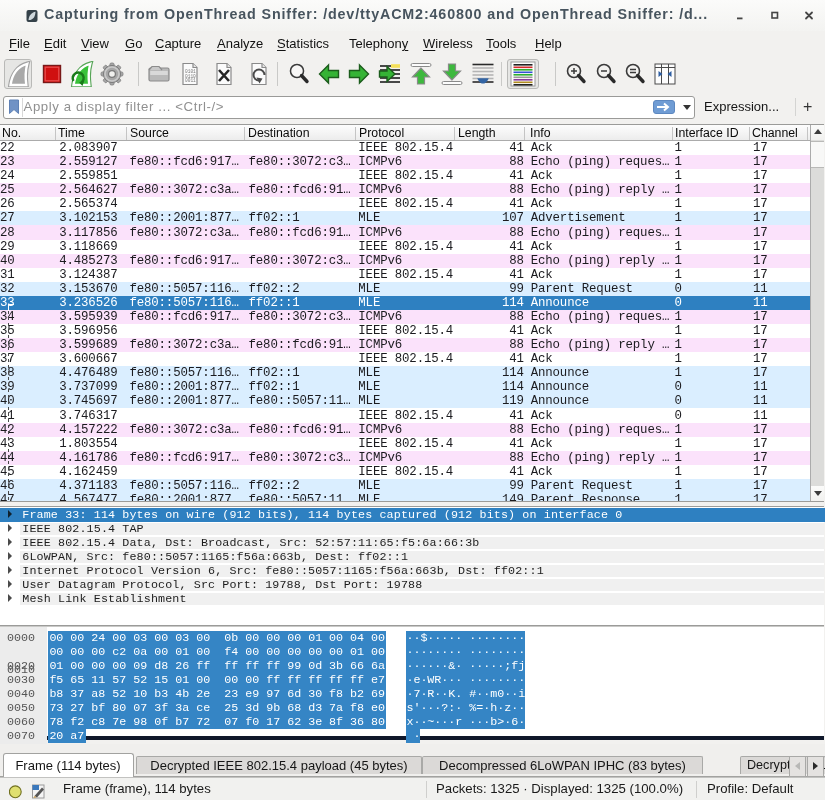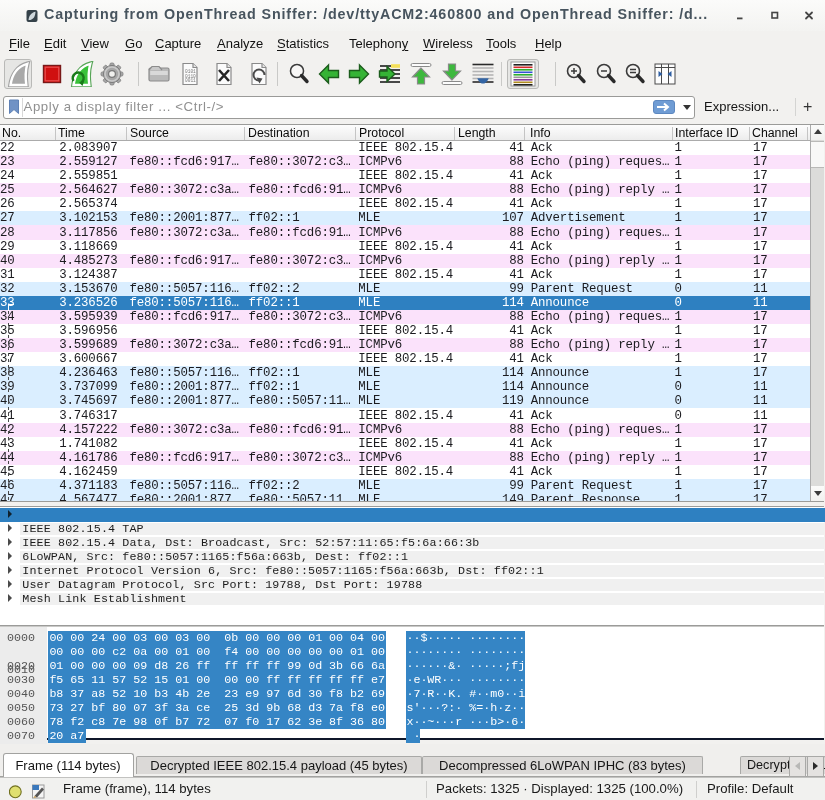--- a/index.html
+++ b/index.html
@@ -52,21 +52,21 @@
 .arr { position:absolute; left:2.5px; width:0; height:0; }
 
 #details { left:0; top:506px; width:824px; height:120px; background:#fff; border-top:1px solid #9b9b99; border-bottom:1px solid #9b9b99; font-family:"Liberation Mono", monospace; font-size:11.7px; letter-spacing:0.04px; color:#1c1c1c; }
 .dline { position:absolute; left:0; width:825px; height:14px; line-height:14px; white-space:pre; }
 .dline .band { position:absolute; left:20px; top:1.5px; width:804px; height:11.5px; background:#f0f0f0; }
 .dline .txt { position:absolute; left:22.3px; top:0; letter-spacing:0.13px; }
 .tri { position:absolute; left:8px; top:2.5px; width:0; height:0; border-left:4.5px solid #4a4a4a; border-top:4.5px solid transparent; border-bottom:4.5px solid transparent; }
 .dsel { background:#2e80c1; color:#fff; }
 .dsel .tri { border-left-color:#10222e; }
 
-#hexpane { left:0; top:626px; width:824px; height:114px; border-top:1px solid #c9c9c7; background:#fff; border-bottom:2px solid #0f172a; font-family:"Liberation Mono", monospace; font-size:11.7px; letter-spacing:-0.02px; }
+#hexpane { left:0; top:626px; width:824px; height:114px; border-top:1px solid #c9c9c7; background:#fff; border-bottom:4px solid #0f172a; font-family:"Liberation Mono", monospace; font-size:11.7px; letter-spacing:-0.02px; }
 #offstrip { position:absolute; left:0; top:0; width:47px; height:117px; background:#ececec; }
 .hline { position:absolute; height:14px; line-height:14px; white-space:pre; }
 .off { left:7px; color:#565656; }
 .hx { left:48.2px; background:#3585c5; color:#fff; padding:0 1.2px; }
 .asc { left:406.4px; background:#3585c5; color:#fff; }
 
 #tabbar { left:0; top:744px; width:825px; height:33px; background:#f0efed; font-size:13px; color:#161616; }
 .tab { position:absolute; display:flex; align-items:center; justify-content:center; white-space:nowrap; overflow:hidden; }
 .tab.active { left:2.5px; top:8.5px; width:131px; height:24.5px; background:#fff; border:1px solid #a2a2a0; border-bottom:none; border-radius:3px 3px 0 0; z-index:2; }
 .tab.inactive { top:11.5px; height:18px; background:#dbd9d7; border:1px solid #a9a9a7; border-bottom:none; border-radius:2px 2px 0 0; }
@@ -496,21 +496,21 @@
           <td class="c3"></td>
           <td class="c4"></td>
           <td class="c5">IEEE 802.15.4</td>
           <td class="c6">41</td>
           <td class="c7">Ack</td>
           <td class="c8">1</td>
           <td class="c9">17</td>
         </tr>
         <tr class="b">
           <td class="c1">38</td>
-          <td class="c2">4.236463</td>
+          <td class="c2">4.476489</td>
           <td class="c3">fe80::5057:116…</td>
           <td class="c4">ff02::1</td>
           <td class="c5">MLE</td>
           <td class="c6">114</td>
           <td class="c7">Announce</td>
           <td class="c8">1</td>
           <td class="c9">17</td>
         </tr>
         <tr class="b">
           <td class="c1">39</td>
@@ -551,21 +551,21 @@
           <td class="c3">fe80::3072:c3a…</td>
           <td class="c4">fe80::fcd6:91…</td>
           <td class="c5">ICMPv6</td>
           <td class="c6">88</td>
           <td class="c7">Echo (ping) reques…</td>
           <td class="c8">1</td>
           <td class="c9">17</td>
         </tr>
         <tr class="w">
           <td class="c1">43</td>
-          <td class="c2">1.741082</td>
+          <td class="c2">1.803554</td>
           <td class="c3"></td>
           <td class="c4"></td>
           <td class="c5">IEEE 802.15.4</td>
           <td class="c6">41</td>
           <td class="c7">Ack</td>
           <td class="c8">1</td>
           <td class="c9">17</td>
         </tr>
         <tr class="p">
           <td class="c1">44</td>
@@ -621,21 +621,21 @@
 <div class="sbtn" style="top:361px;height:15px">
         <div class="arr" style="top:5px;border-left:4.5px solid transparent;border-right:4.5px solid transparent;border-top:5.5px solid #3c3c3c;"></div>
       </div>
 </div>
 
 <div style="position:absolute;left:8px;top:179px;width:6px;height:7px;border-left:1px solid #fff;border-top:1px solid #fff;"></div>
 <div style="position:absolute;left:8px;top:186px;width:1px;height:190px;background-image:repeating-linear-gradient(#4a4a4a 0 3px, transparent 3px 6px);"></div>
 </div>
 
 <div class="abs" id="details">
-    <div class="dline dsel" style="top:0.8px"><div class="tri"></div></div>
+    <div class="dline dsel" style="top:0.8px"><div class="tri"></div><span class="txt">Frame 33: 114 bytes on wire (912 bits), 114 bytes captured (912 bits) on interface 0</span></div>
     <div class="dline" style="top:14.8px"><div class="band"></div><div class="tri"></div><span class="txt">IEEE 802.15.4 TAP</span></div>
     <div class="dline" style="top:28.8px"><div class="band"></div><div class="tri"></div><span class="txt">IEEE 802.15.4 Data, Dst: Broadcast, Src: 52:57:11:65:f5:6a:66:3b</span></div>
     <div class="dline" style="top:42.8px"><div class="band"></div><div class="tri"></div><span class="txt">6LoWPAN, Src: fe80::5057:1165:f56a:663b, Dest: ff02::1</span></div>
     <div class="dline" style="top:56.8px"><div class="band"></div><div class="tri"></div><span class="txt">Internet Protocol Version 6, Src: fe80::5057:1165:f56a:663b, Dst: ff02::1</span></div>
     <div class="dline" style="top:70.8px"><div class="band"></div><div class="tri"></div><span class="txt">User Datagram Protocol, Src Port: 19788, Dst Port: 19788</span></div>
     <div class="dline" style="top:84.8px"><div class="band"></div><div class="tri"></div><span class="txt">Mesh Link Establishment</span></div>
   </div>
 
 <div class="abs" id="hexpane">
     <div id="offstrip"></div>

